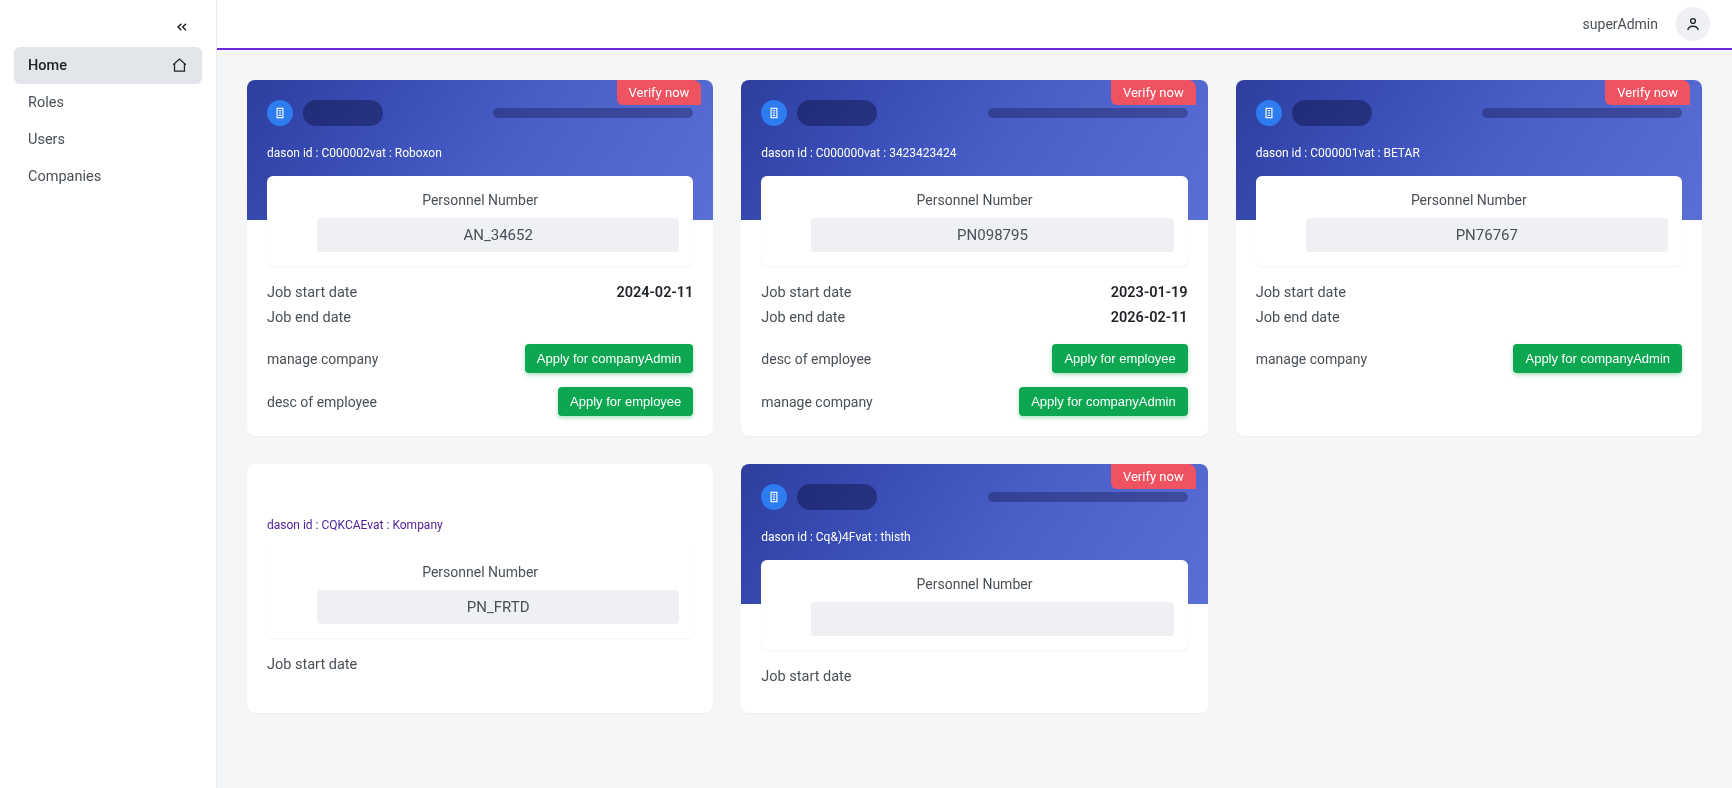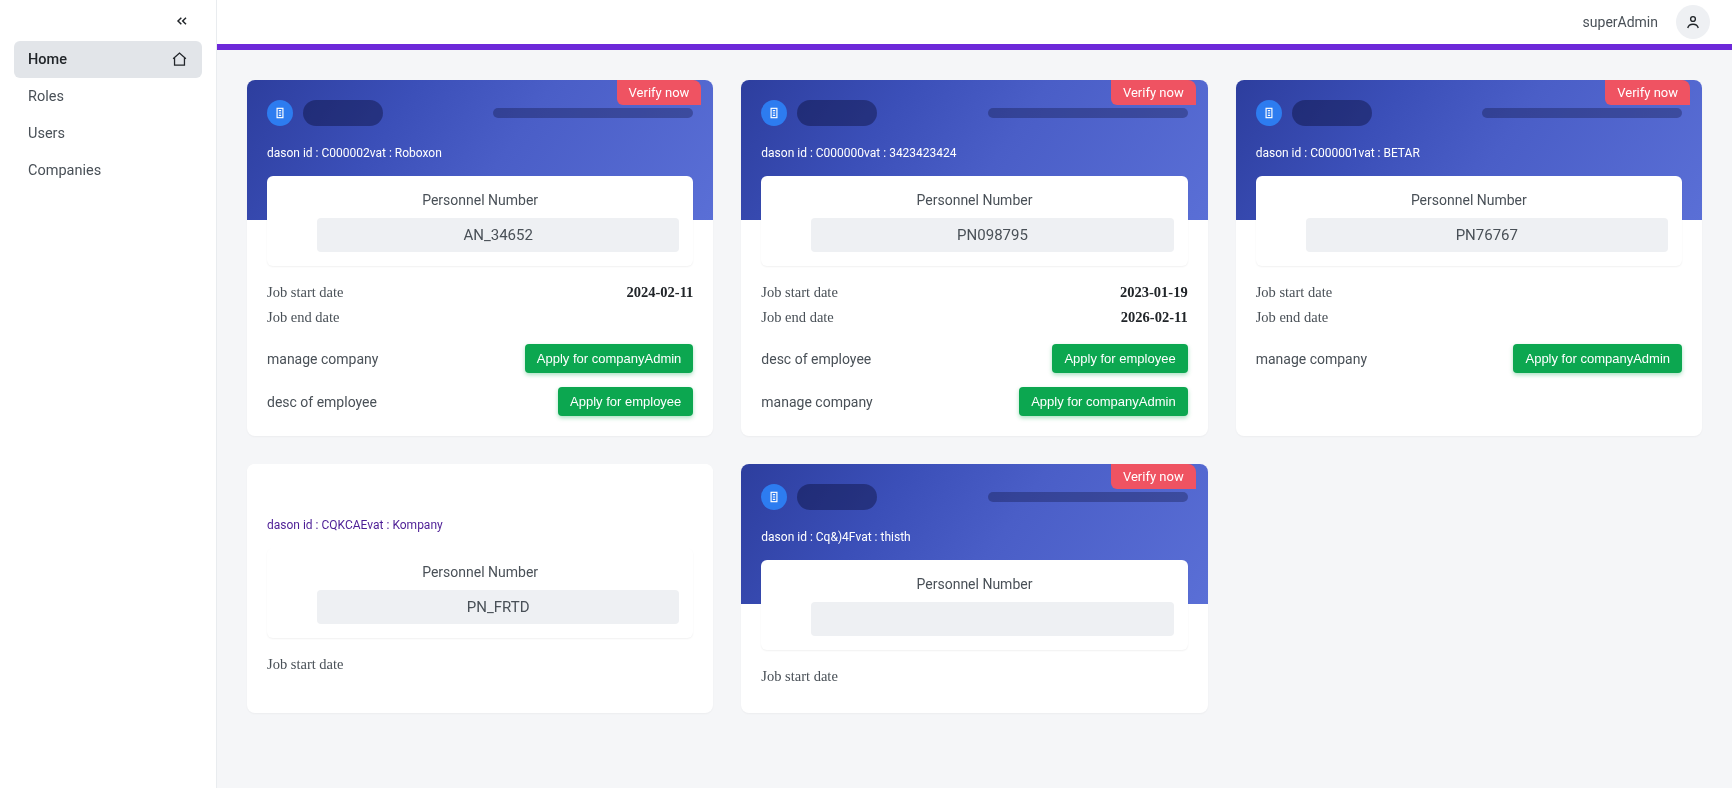--- a/index.html
+++ b/index.html
@@ -7,21 +7,21 @@
     font-family: -apple-system, BlinkMacSystemFont, "Segoe UI", Roboto, sans-serif;
     background: #f5f6f8;
     color: #495057;
     font-size: 14px;
   }
   .app { display: flex; min-height: 100vh; }
   .sidebar {
     width: 217px;
     background: #fff;
     border-right: 1px solid #e9ecef;
-    padding-top: 5px;
+    padding-top: 11px;
   }
   .sidebar-collapse {
     display: flex;
     justify-content: flex-end;
     padding: 6px 24px 10px;
   }
   .collapse-icon {
     width: 20px; height: 20px;
     display: flex; align-items: center; justify-content: center;
     cursor: pointer;
@@ -40,21 +40,21 @@
     background: #e2e5e9;
     color: #212529;
     font-weight: 500;
   }
   .nav-item .home-icon { width: 17px; height: 17px; }
 
   .main { flex: 1; display: flex; flex-direction: column; }
   .topbar {
     height: 50px;
     background: #fff;
-    border-bottom: 6px solid #6d28d9;
+    border-bottom: 2px solid #6d28d9;
     display: flex; align-items: center; justify-content: flex-end;
     padding: 0 22px;
     gap: 18px;
   }
   .user-label { color: #495057; font-size: 14px; }
   .avatar {
     width: 34px; height: 34px;
     border-radius: 50%;
     background: #eef0f3;
     display: flex; align-items: center; justify-content: center;
@@ -143,21 +143,20 @@
     color: #495057;
     font-size: 15px;
     min-height: 34px;
     margin-left: 36px;
   }
   .card-body { padding: 18px 20px 20px; }
   .row {
     display: flex; justify-content: space-between; align-items: flex-start;
     margin-bottom: 8px;
     font-size: 14.5px;
-    font-family: Liberation Serif, serif;
   }
   .row .label { color: #495057; }
   .row .value { color: #212529; font-weight: 600; }
   .action-row {
     display: flex; justify-content: space-between; align-items: center;
     margin-top: 18px;
   }
   .action-row + .action-row { margin-top: 14px; }
   .btn-green {
     background: #0ca750;

